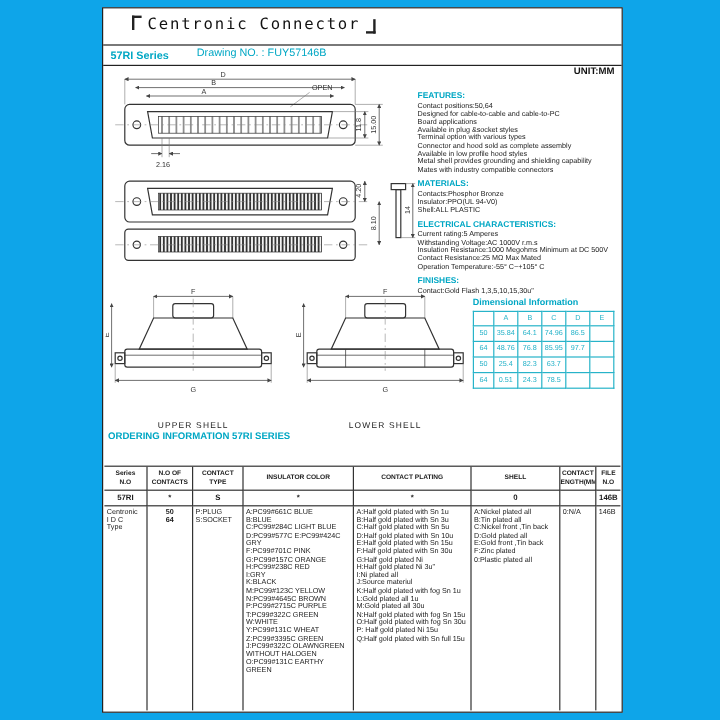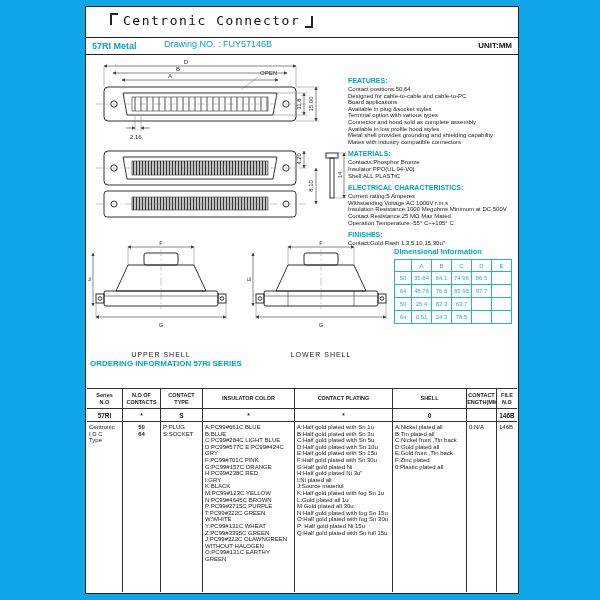--- a/index.html
+++ b/index.html
@@ -14,21 +14,21 @@
   .corner.tl{border-left:2px solid #222;border-top:2px solid #222;margin-right:5px;align-self:flex-start;}
   .corner.br{border-right:2px solid #222;border-bottom:2px solid #222;margin-left:5px;align-self:flex-end;}
   .title-text{font-family:"DejaVu Sans Mono",monospace;font-size:13px;letter-spacing:1.5px;color:#111;}
   .brand{position:absolute;right:10px;top:3px;font-family:"Liberation Serif",serif;
          font-style:italic;font-weight:bold;font-size:20px;color:#1515b5;letter-spacing:0.5px;}
 
   
   .titlebar{position:absolute;left:0;top:31px;right:0;height:16px;border-bottom:1px solid #222;}
   .titlebar .series{position:absolute;left:6px;top:3px;font-size:9px;font-weight:bold;color:#00a7c4;}
   .titlebar .drawno{position:absolute;left:78px;top:1px;font-size:9px;font-weight:normal;color:#00a7c4;}
-  .titlebar .unit{position:absolute;right:6px;top:3px;font-size:8px;font-weight:bold;color:#111;}
+  .titlebar .unit{position:absolute;right:6px;top:17px;font-size:8px;font-weight:bold;color:#111;}
 
   
   .rightcol{position:absolute;left:262px;top:70px;width:166px;}
   .sec-h{font-size:7px;font-weight:bold;color:#00a7c4;line-height:8px;margin:5px 0 1px 0;}
   .sec-h.first{margin-top:0;}
   .sec-list div{font-size:6px;line-height:6.6px;color:#222;}
 
   
   .dimblock{position:absolute;left:308px;top:240px;width:118px;}
   .dim-h{font-size:7.5px;font-weight:bold;color:#00a7c4;margin-bottom:3px;}
@@ -73,21 +73,21 @@
 
     <div class="doc-header">
       <div class="doc-title">
         <span class="corner tl"></span>
         <span class="title-text">Centronic Connector</span>
         <span class="corner br"></span>
       </div>
     </div>
 
     <div class="titlebar">
-      <span class="series">57RI Metal</span>
+      <span class="series">57RI Series</span>
       <span class="drawno">Drawing NO. : FUY57146B</span>
       <span class="unit">UNIT:MM</span>
     </div>
 
     <svg class="draw1" width="256" height="178" viewBox="0 0 256 178">
       <defs>
         <marker id="arr" viewBox="0 0 10 10" refX="9" refY="5" markerWidth="5" markerHeight="5" orient="auto-start-reverse">
           <path d="M0 0 L10 5 L0 10 z" fill="#444"></path>
         </marker>
         <pattern id="pins" width="6" height="14" patternUnits="userSpaceOnUse">

